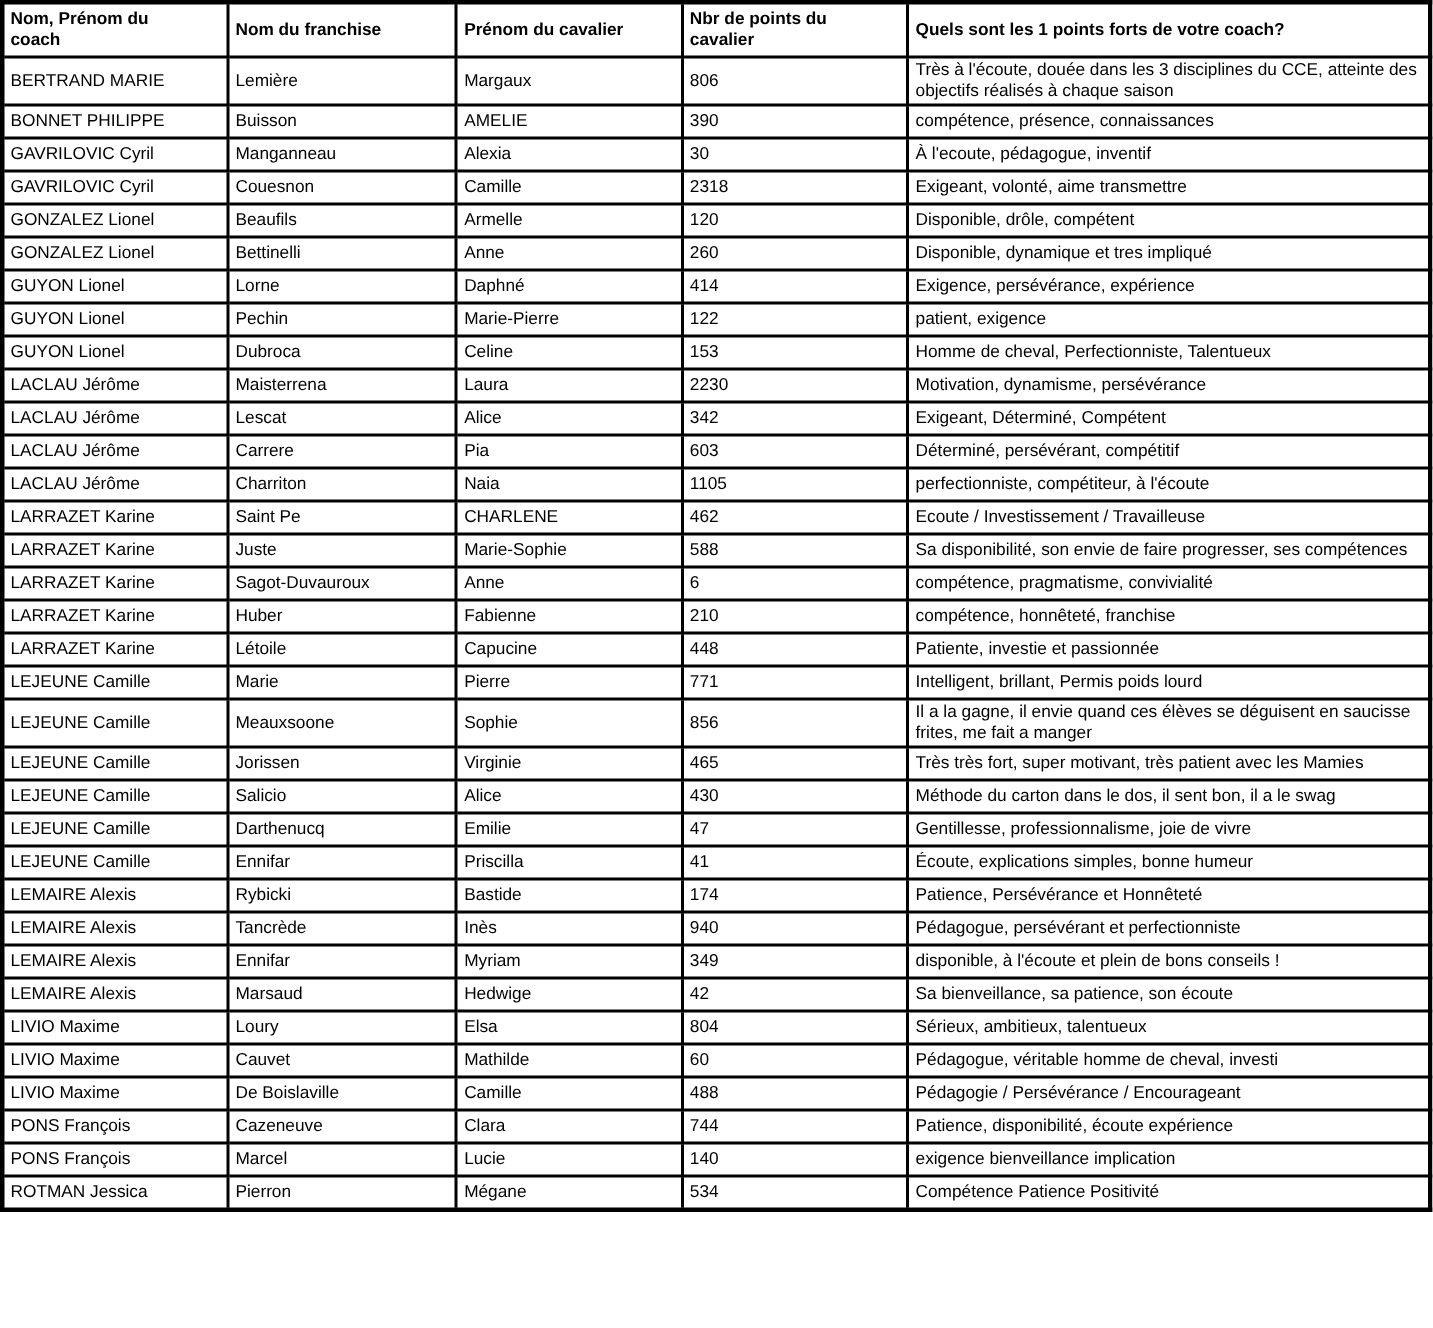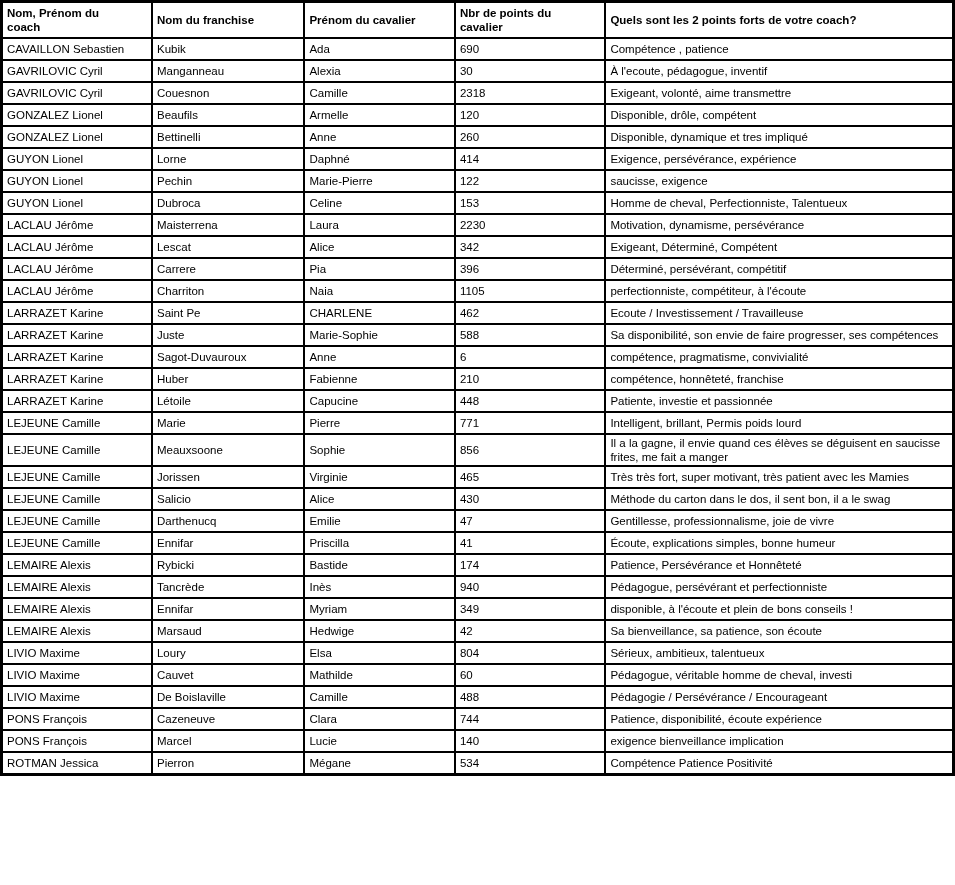--- a/index.html
+++ b/index.html
@@ -51,30 +51,37 @@
     <col style="width:347px">
   </colgroup>
   <thead>
     <tr>
       <th>Nom, Prénom du
 coach</th>
       <th>Nom du franchise</th>
       <th>Prénom du cavalier</th>
       <th>Nbr de points du
 cavalier</th>
-      <th>Quels sont les 2 points forts de votre coach?</th>
+      <th>Quels sont les 1 points forts de votre coach?</th>
     </tr>
   </thead>
   <tbody>
       <tr>
-    <td>CAVAILLON Sebastien</td>
-    <td>Kubik</td>
-    <td>Ada</td>
-    <td>690</td>
-    <td>Compétence , patience</td>
+    <td>BERTRAND MARIE</td>
+    <td>Lemière</td>
+    <td>Margaux</td>
+    <td>806</td>
+    <td>Très à l'écoute, douée dans les 3 disciplines du CCE, atteinte des objectifs réalisés à chaque saison</td>
+  </tr>
+      <tr>
+    <td>BONNET PHILIPPE</td>
+    <td>Buisson</td>
+    <td>AMELIE</td>
+    <td>390</td>
+    <td>compétence, présence, connaissances</td>
   </tr>
       <tr>
     <td>GAVRILOVIC Cyril</td>
     <td>Manganneau</td>
     <td>Alexia</td>
     <td>30</td>
     <td>À l'ecoute, pédagogue, inventif</td>
   </tr>
       <tr>
     <td>GAVRILOVIC Cyril</td>
@@ -102,21 +109,21 @@
     <td>Lorne</td>
     <td>Daphné</td>
     <td>414</td>
     <td>Exigence, persévérance, expérience</td>
   </tr>
       <tr>
     <td>GUYON Lionel</td>
     <td>Pechin</td>
     <td>Marie-Pierre</td>
     <td>122</td>
-    <td>saucisse, exigence</td>
+    <td>patient, exigence</td>
   </tr>
       <tr>
     <td>GUYON Lionel</td>
     <td>Dubroca</td>
     <td>Celine</td>
     <td>153</td>
     <td>Homme de cheval, Perfectionniste, Talentueux</td>
   </tr>
       <tr>
     <td>LACLAU Jérôme</td>
@@ -129,21 +136,21 @@
     <td>LACLAU Jérôme</td>
     <td>Lescat</td>
     <td>Alice</td>
     <td>342</td>
     <td>Exigeant, Déterminé, Compétent</td>
   </tr>
       <tr>
     <td>LACLAU Jérôme</td>
     <td>Carrere</td>
     <td>Pia</td>
-    <td>396</td>
+    <td>603</td>
     <td>Déterminé, persévérant, compétitif</td>
   </tr>
       <tr>
     <td>LACLAU Jérôme</td>
     <td>Charriton</td>
     <td>Naia</td>
     <td>1105</td>
     <td>perfectionniste, compétiteur, à l'écoute</td>
   </tr>
       <tr>

